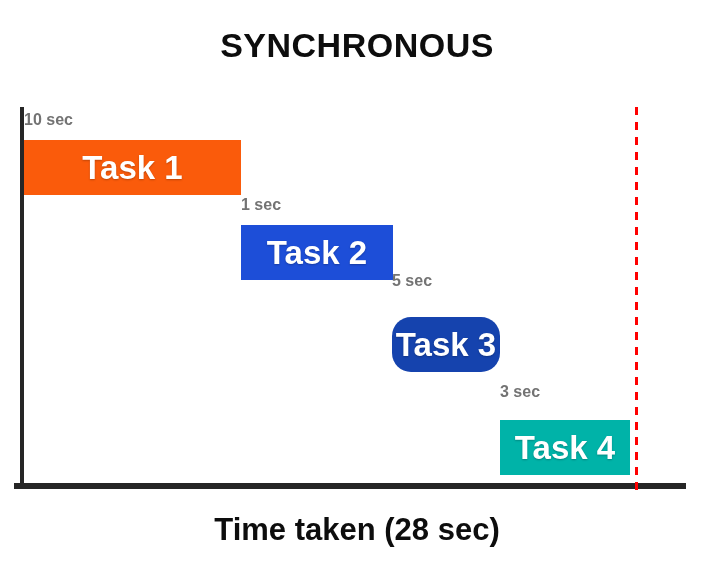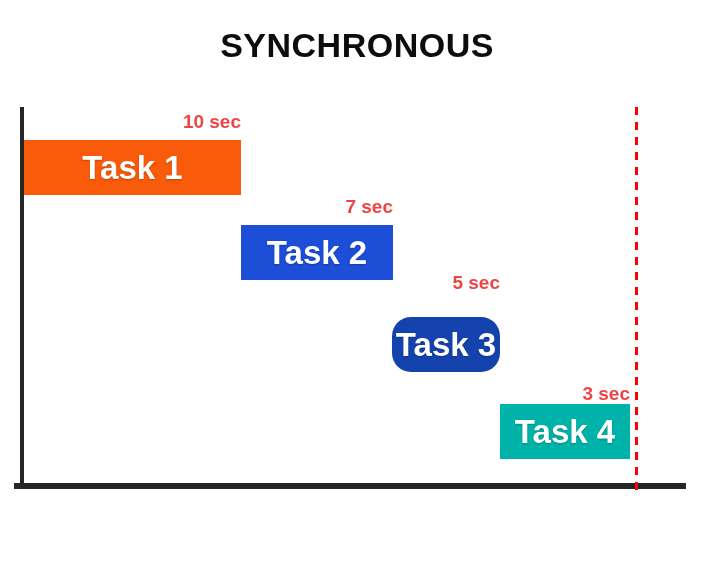--- a/index.html
+++ b/index.html
@@ -42,24 +42,24 @@
   .task-bar .bar-text {
     font-size: 33px;
     font-weight: 700;
     color: #ffffff;
     text-shadow: 0 1px 2px rgba(0,0,0,0.25);
     white-space: nowrap;
   }
   .dur-label {
     position: absolute;
     height: 24px;
-    text-align: right;
-    font-size: 19px;
+    text-align: left;
+    font-size: 16px;
     font-weight: 600;
-    color: #ef4444;
+    color: #737373;
     white-space: nowrap;
   }
   .deadline-line {
     position: absolute;
     top: 107px;
     width: 3px;
     height: 385px;
     
   }
   .x-label {
@@ -81,26 +81,27 @@
     <div class="y-axis"></div>
     <div class="x-axis"></div>
     <div id="bars">
         <div class="task-bar" style="left: 24px; top: 140px; width: 217px; background: rgb(250, 91, 11);">
           <span class="bar-text" style="color: rgb(255, 255, 255);">Task 1</span>
         </div>
         <div class="dur-label" style="left: 24px; width: 217px; top: 111px;">10 sec</div>
         <div class="task-bar" style="left: 241px; top: 225px; width: 152px; background: #1d4ed8;">
           <span class="bar-text" style="color: rgb(255, 255, 255);">Task 2</span>
         </div>
-        <div class="dur-label" style="left: 241px; width: 152px; top: 196px;">7 sec</div>
+        <div class="dur-label" style="left: 241px; width: 152px; top: 196px;">1 sec</div>
         <div class="task-bar" style="left: 392px; top: 317px; width: 108px; background: rgb(21, 67, 174); border-radius: 19px;">
           <span class="bar-text" style="color: rgb(255, 255, 255);">Task 3</span>
         </div>
         <div class="dur-label" style="left: 392px; width: 108px; top: 272px;">5 sec</div>
-        <div class="task-bar" style="left: 500px; top: 404px; width: 130px; background: rgb(0, 179, 168);">
+        <div class="task-bar" style="left: 500px; top: 420px; width: 130px; background: rgb(0, 179, 168);">
           <span class="bar-text" style="color: rgb(255, 255, 255);">Task 4</span>
         </div>
         <div class="dur-label" style="left: 500px; width: 130px; top: 383px;">3 sec</div>
       </div>
     <div id="deadline" class="deadline-line" style="left: 635px; background: repeating-linear-gradient(rgb(255, 0, 0) 0px, rgb(255, 0, 0) 8px, transparent 8px, transparent 15px);"></div>
   </div>
 
+  <div class="x-label">Time taken (28 sec)</div>
 </div>
 
 </body></html>

